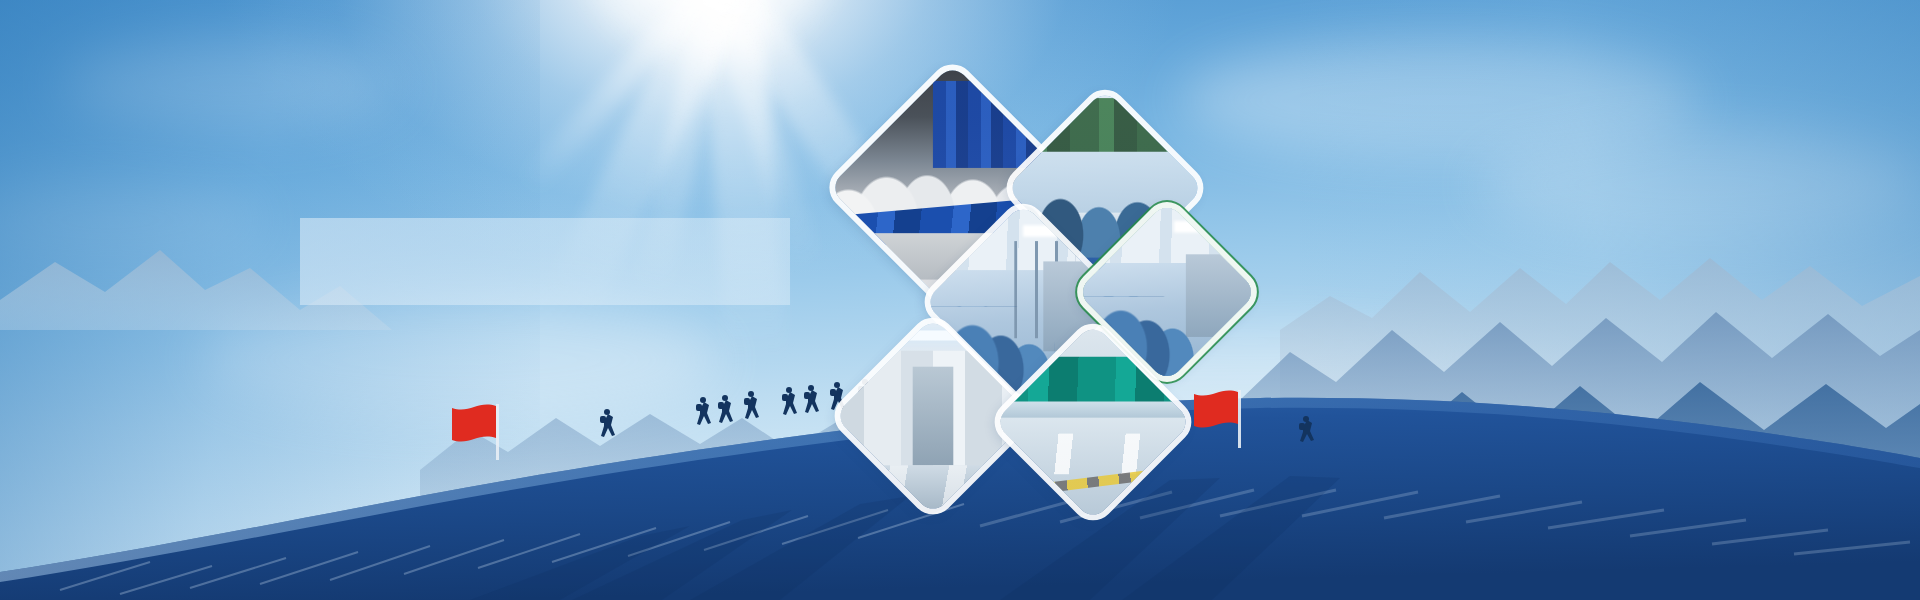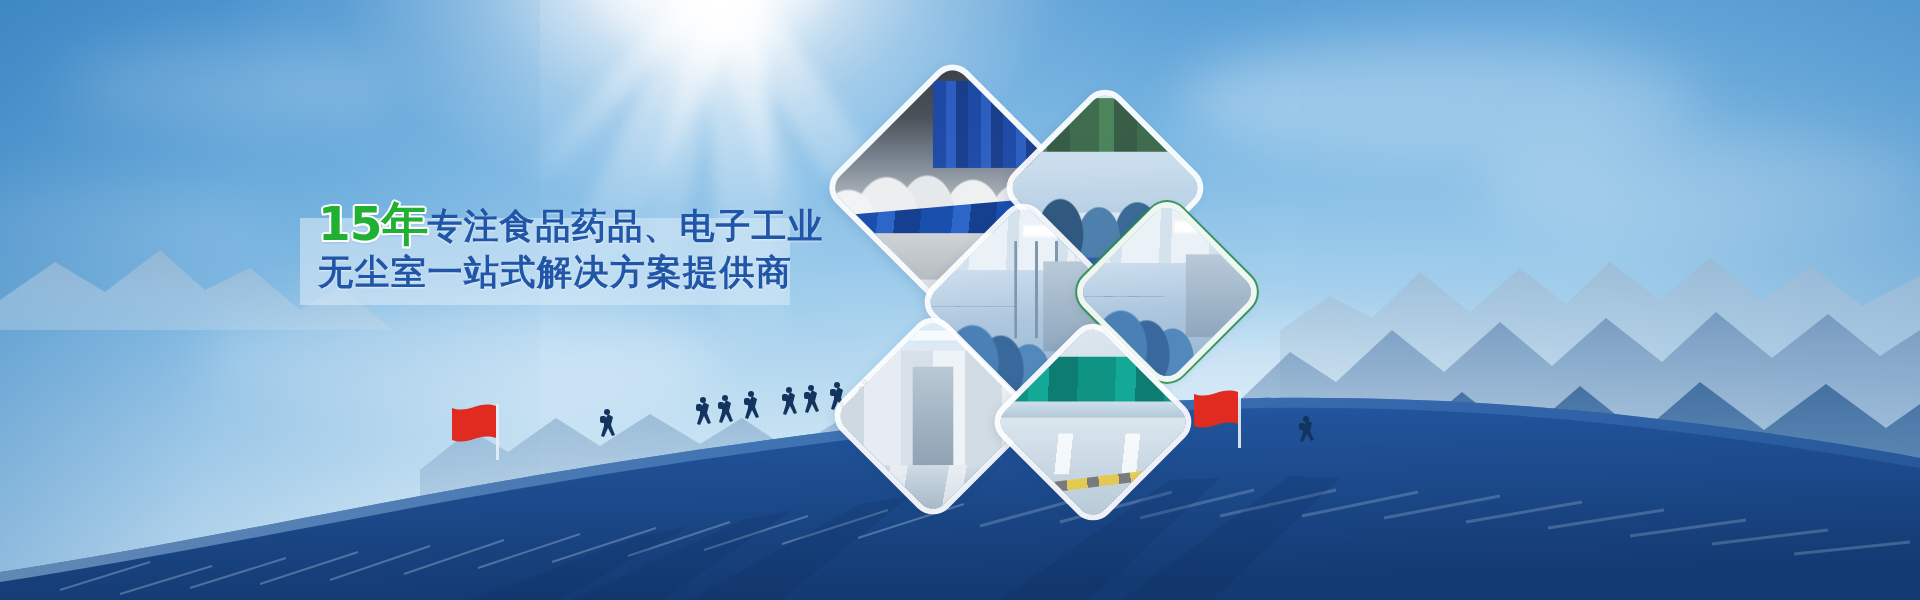--- a/index.html
+++ b/index.html
@@ -430,26 +430,20 @@
         </g>
       <g>
           <path d="M1303,428 l4,-8 l5,3 l-2,8 l4,9 l-3,1 l-4,-7 l-4,8 l-3,-1 l3,-9 z"></path>
           <circle cx="1306" cy="419" r="3"></circle>
           <rect x="1299" y="423" width="6" height="7" rx="2"></rect>
         </g>
     </g>
   </svg>
 
   <div class="text-panel"></div>
-  <div class="headline">
-    <span class="line1">
-      <span class="num">15年</span><span class="cn1">专注食品药品、电子工业</span>
-    </span>
-    <span class="line2 cn2">无尘室一站式解决方案提供商</span>
-  </div>
 
   <div class="collage">
 
     <div class="dia" style="left:30px;top:20px;width:175px;height:175px;">
       <div class="inner ph-assembly">
         <div class="blues"></div>
           <div class="suits"></div>
         <div class="trays"></div>
           <div class="bench"></div>
       </div>

